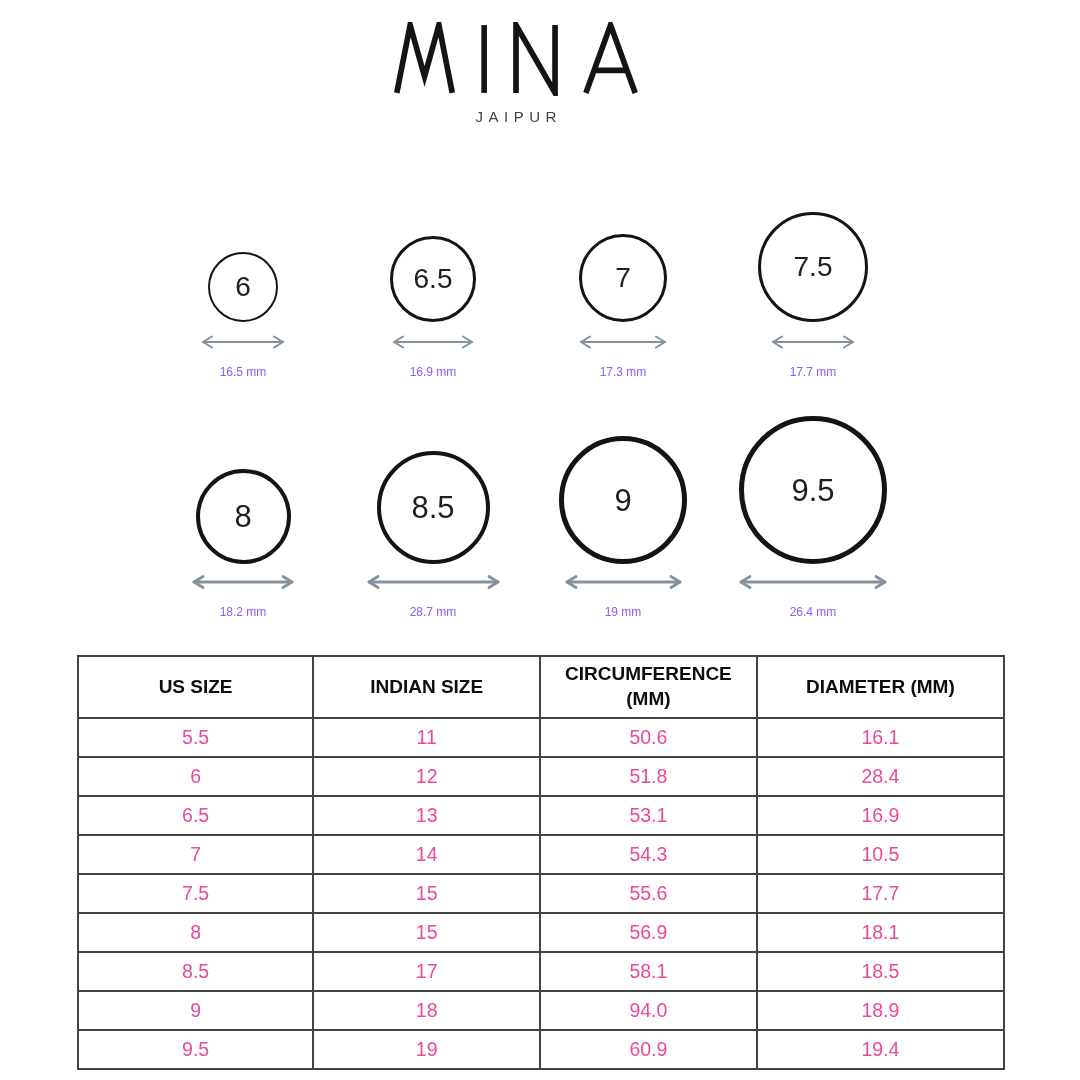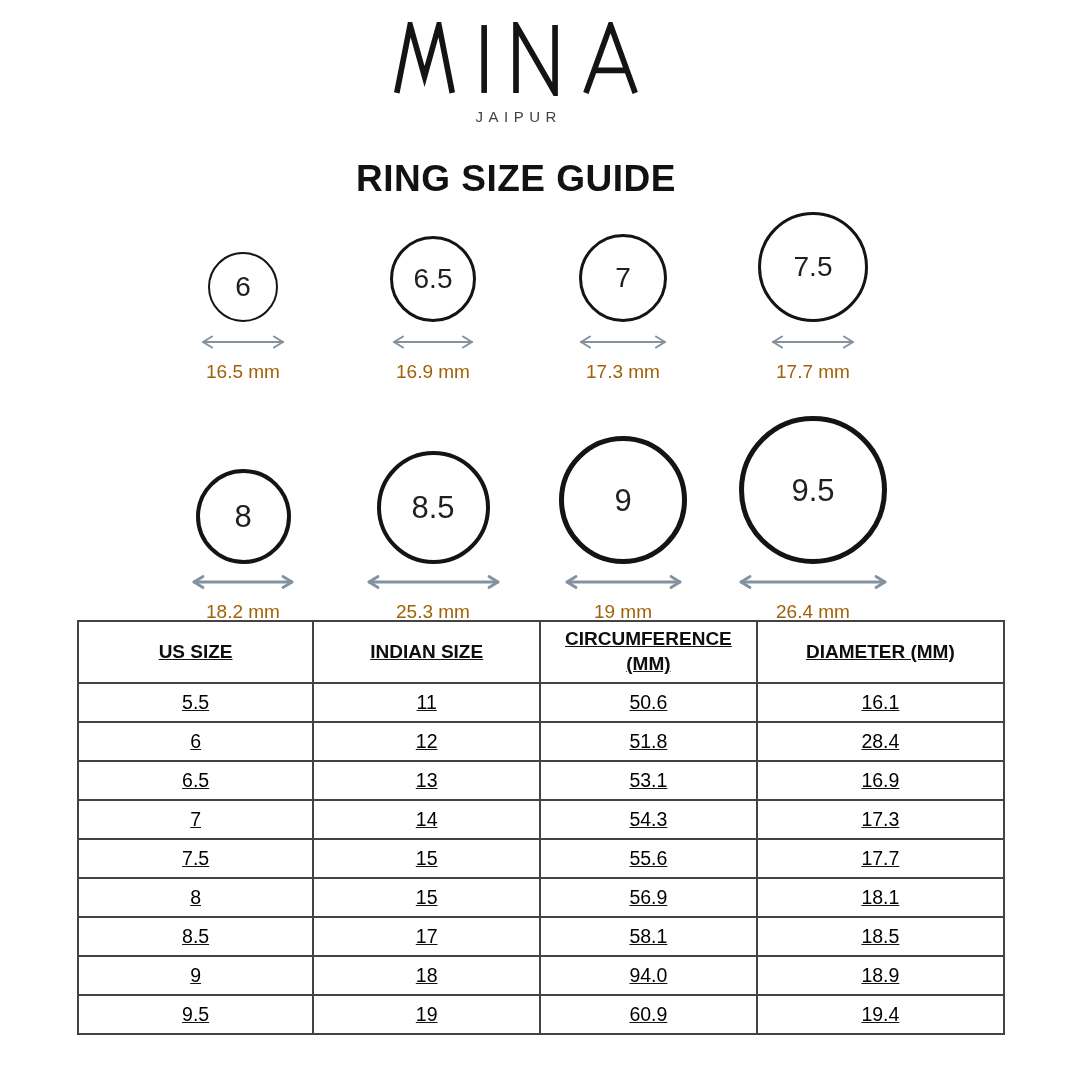--- a/index.html
+++ b/index.html
@@ -64,69 +64,67 @@
     border-style: solid;
     border-color: #141414;
     display: flex;
     align-items: center;
     justify-content: center;
     background: #ffffff;
   }
   .ring-size-num { color: #1f1f1f; line-height: 1; }
   .arrow-zone { margin-top: 10px; height: 20px; display: flex; align-items: center; }
   #ring-row-1 .arrow-zone { margin-top: 8px; }
-  .mm-label { margin-top: 10px; font-size: 19px; color: #a16207; line-height: 20px; }
+  .mm-label { margin-top: 10px; font-size: 12px; color: #8b5cf6; line-height: 20px; }
 
   
   .size-table {
     position: absolute;
     left: 77px;
-    top: 620px;
+    top: 655px;
     width: 928px;
     border-collapse: collapse;
     table-layout: fixed;
-    text-decoration: underline;
   }
   .size-table th, .size-table td {
     border: 2px solid #434343;
     text-align: center;
     vertical-align: middle;
     padding: 0 4px;
   }
   .size-table th {
     height: 60px;
     font-size: 19px;
     font-weight: 700;
     line-height: 1.3;
     color: #0e0e0e;
   }
   .size-table td {
     height: 37px;
     font-size: 19.5px;
     font-weight: 400;
-    color: #000000;
+    color: #ec4899;
   }
 </style>
 </head>
 <body>
 
 <div class="page">
 
   <svg class="brand-logo" width="248" height="74" viewBox="0 0 240 72" role="img" aria-label="MINA">
     <g fill="none" stroke="#141414" stroke-width="5.5" stroke-miterlimit="10">
       <path d="M4 69 L17 3 L31 53 L45 3 L58 69"></path>
       <path d="M89 3 L89 69"></path>
       <path d="M120 69 L120 3 L158 69 L158 3"></path>
       <path d="M188 69 L212 3 L236 69 M196.5 47 L227.5 47"></path>
     </g>
   </svg>
 
   <div class="brand-sub">JAIPUR</div>
 
-  <h1 class="page-title">RING SIZE GUIDE</h1>
 
   <div class="ring-grid" id="ring-row-0">
       <div class="ring-cell">
         <div class="circle-zone">
           <div class="ring-circle" style="width: 70px; height: 70px; border-width: 2.5px;">
             <span class="ring-size-num" style="font-size: 28px;">6</span>
           </div>
         </div>
         <div class="arrow-zone">
           <svg width="88" height="20" viewBox="0 0 88 20">
@@ -205,21 +203,21 @@
             <span class="ring-size-num" style="font-size: 31px;">8.5</span>
           </div>
         </div>
         <div class="arrow-zone">
           <svg width="137" height="20" viewBox="0 0 137 20">
             <path d="M4 10 L133 10" fill="none" stroke="#84919e" stroke-width="2.8" stroke-linecap="round" stroke-linejoin="round"></path>
             <path d="M13 4.5 L4 10 L13 15.5" fill="none" stroke="#84919e" stroke-width="2.8" stroke-linecap="round" stroke-linejoin="round"></path>
             <path d="M124 4.5 L133 10 L124 15.5" fill="none" stroke="#84919e" stroke-width="2.8" stroke-linecap="round" stroke-linejoin="round"></path>
           </svg>
         </div>
-        <div class="mm-label">25.3 mm</div>
+        <div class="mm-label">28.7 mm</div>
       </div>
       <div class="ring-cell">
         <div class="circle-zone">
           <div class="ring-circle" style="width: 128px; height: 128px; border-width: 5px;">
             <span class="ring-size-num" style="font-size: 31px;">9</span>
           </div>
         </div>
         <div class="arrow-zone">
           <svg width="121" height="20" viewBox="0 0 121 20">
             <path d="M4 10 L117 10" fill="none" stroke="#84919e" stroke-width="2.8" stroke-linecap="round" stroke-linejoin="round"></path>
@@ -277,21 +275,21 @@
         <tr>
           <td>6.5</td>
           <td>13</td>
           <td>53.1</td>
           <td>16.9</td>
         </tr>
         <tr>
           <td>7</td>
           <td>14</td>
           <td>54.3</td>
-          <td>17.3</td>
+          <td>10.5</td>
         </tr>
         <tr>
           <td>7.5</td>
           <td>15</td>
           <td>55.6</td>
           <td>17.7</td>
         </tr>
         <tr>
           <td>8</td>
           <td>15</td>

